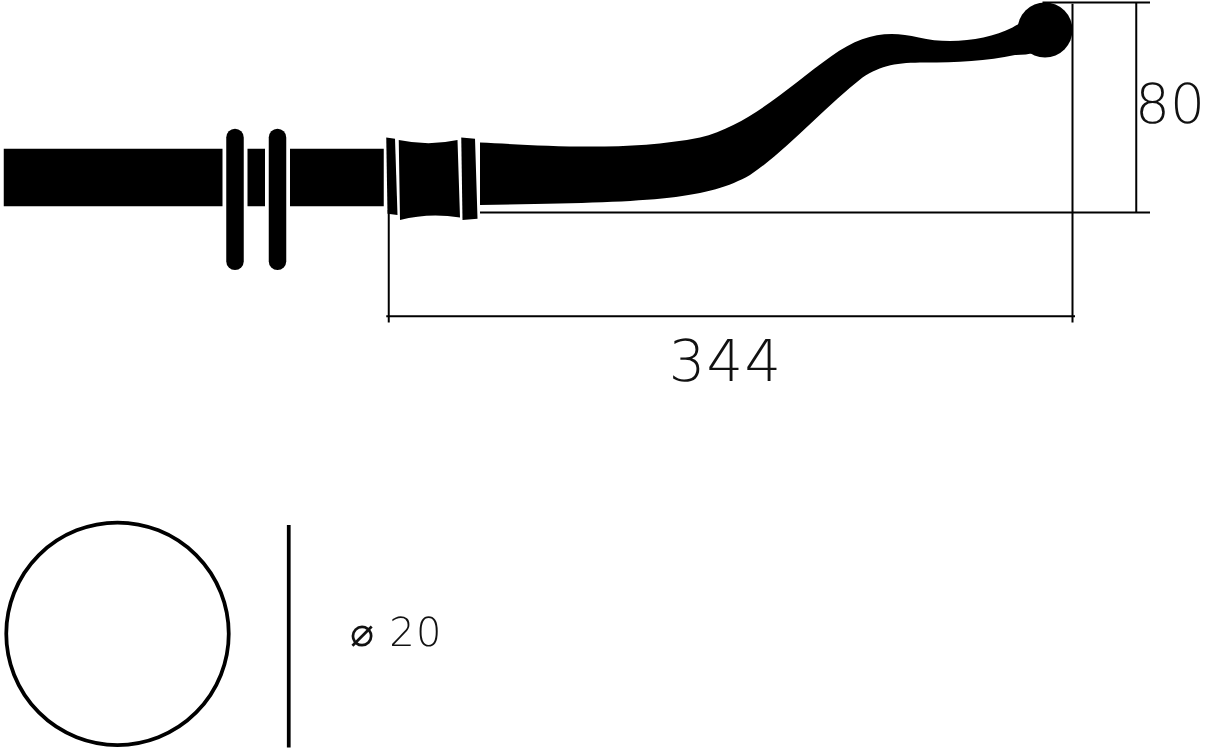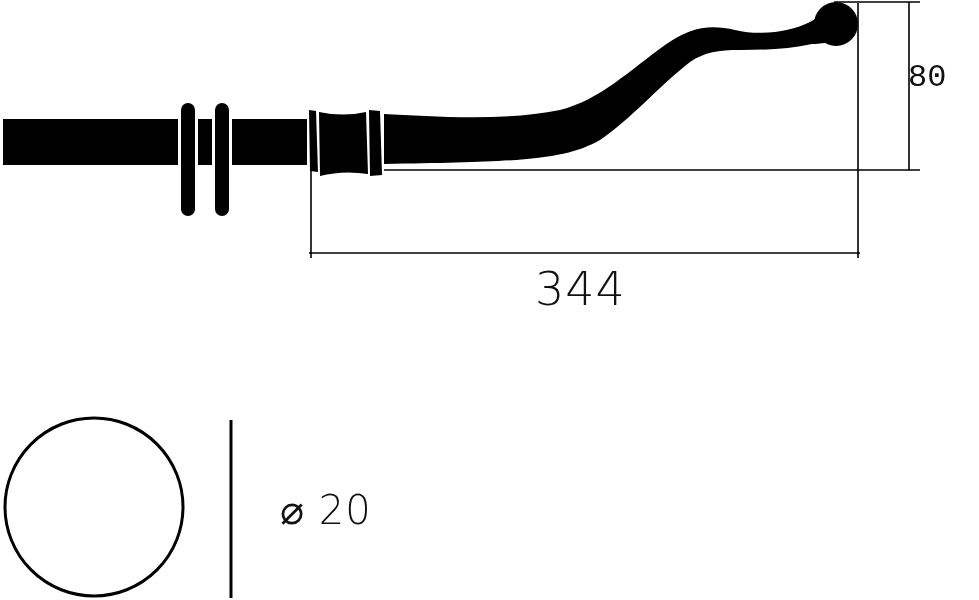--- a/index.html
+++ b/index.html
@@ -26,33 +26,32 @@
       color: #111111;
       font-family: "DejaVu Sans", sans-serif;
       font-weight: 200;
       letter-spacing: 1px;
       line-height: 1;
       white-space: nowrap;
     }
     #label-height {
       left: 908px;
       top: 62px;
-      font-size: 32px;
+      font-size: 44px;
       letter-spacing: 0px;
-      font-family: Liberation Mono, monospace;
     }
     #label-length {
       left: 535px;
       top: 266px;
       font-size: 46px;
     }
     #label-diameter {
       left: 280px;
       top: 490px;
-      font-size: 40px;
+      font-size: 32px;
     }
   </style>
 </head>
 <body>
 
 <svg id="drawing" viewBox="0 0 979 600" xmlns="http://www.w3.org/2000/svg">
 
   <g>
 
     <rect x="3" y="119" width="175" height="46" fill="#000"></rect>

